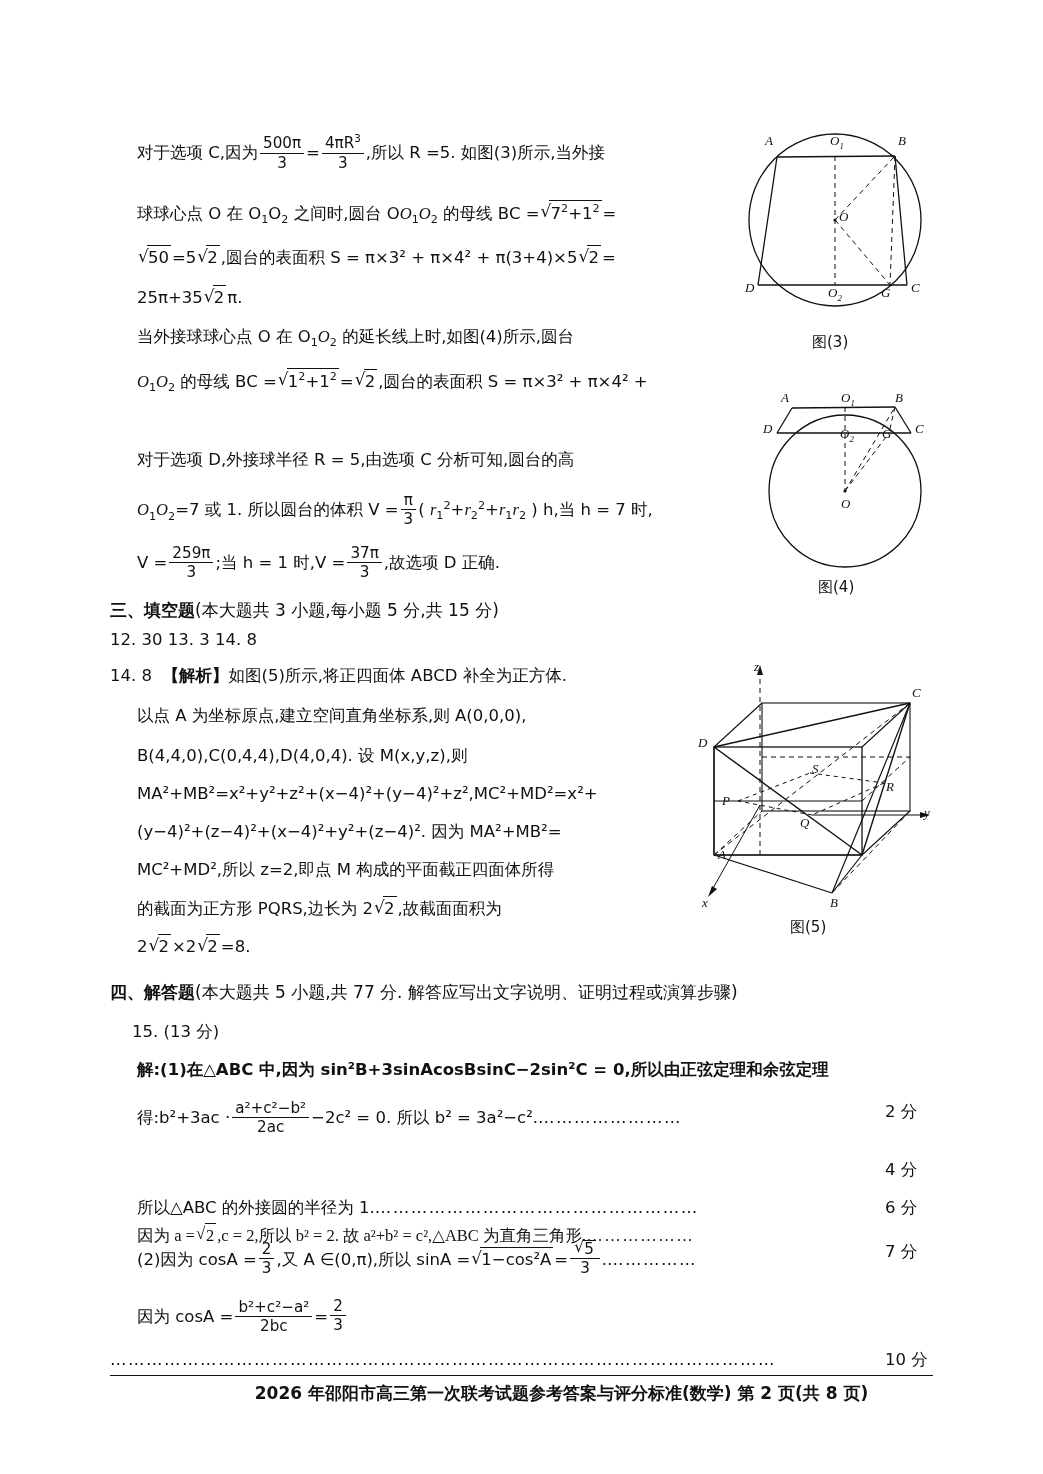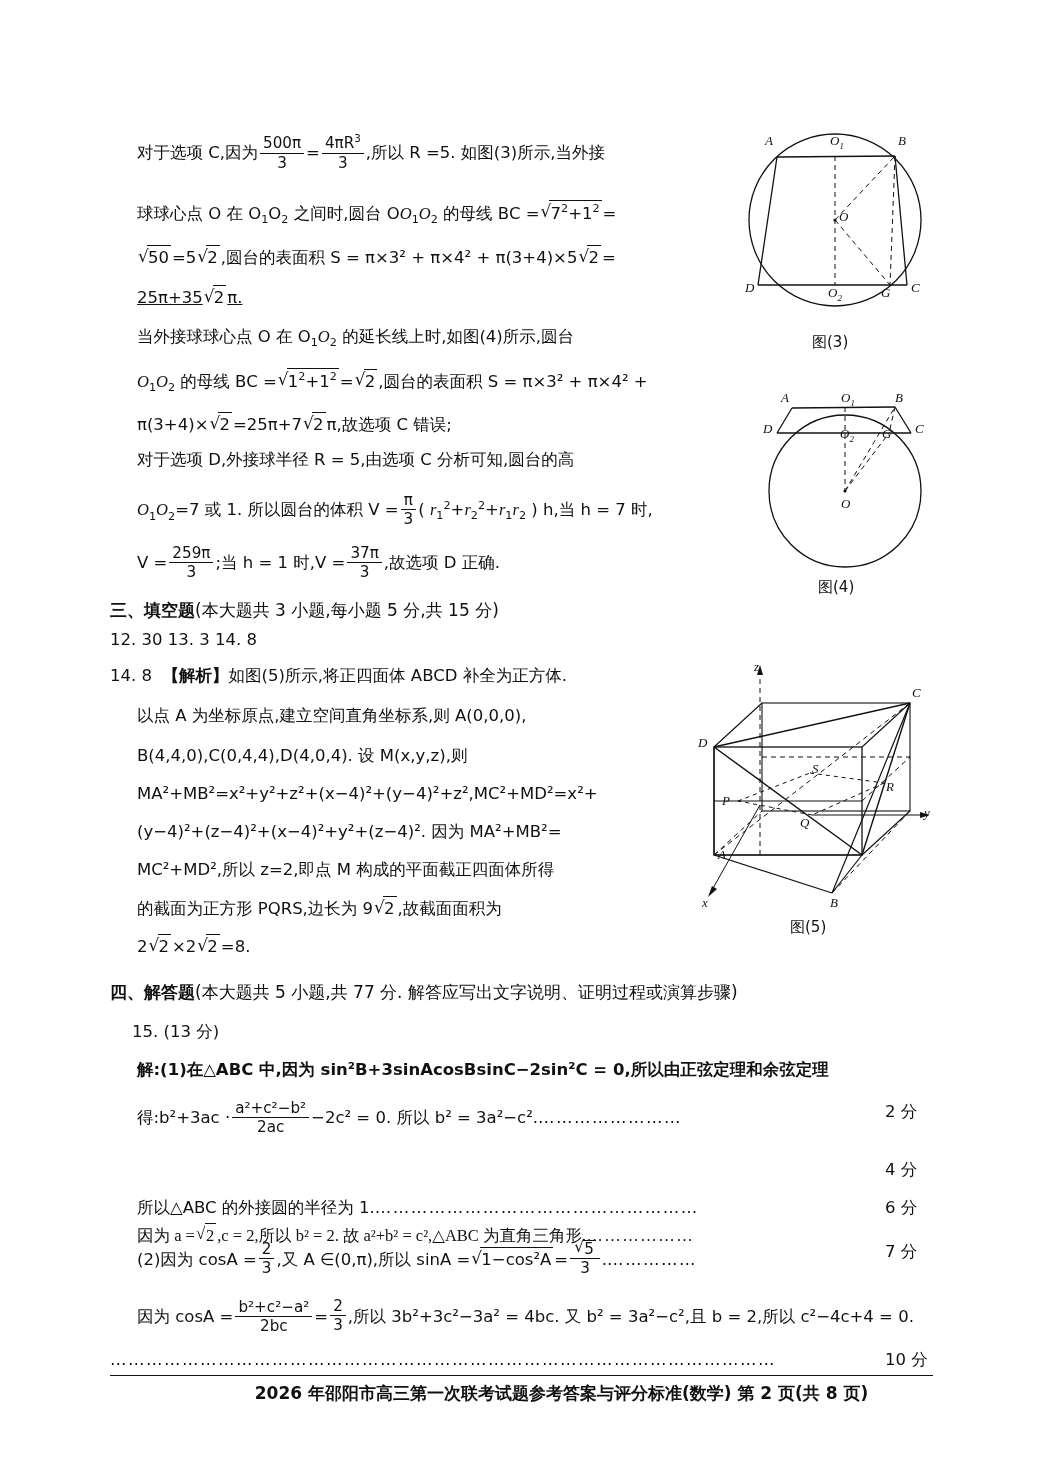--- a/index.html
+++ b/index.html
@@ -62,35 +62,32 @@
   </div>
 
   <div class="blk line cn" style="left:137px;top:200px;">
     <span>球球心点 O 在 O</span><sub>1</sub><span>O</span><sub>2</sub><span> 之间时,圆台 O</span><span class="it">O</span><sub>1</sub><span class="it">O</span><sub>2</sub><span> 的母线 BC =</span><span class="sqrt"><span class="rad">7<sup>2</sup>+1<sup>2</sup></span></span><span>=</span>
   </div>
 
   <div class="blk line cn" style="left:137px;top:245px;">
     <span class="sqrt"><span class="rad">50</span></span><span>=5</span><span class="sqrt"><span class="rad">2</span></span><span>,圆台的表面积 S = π×3² + π×4² + π(3+4)×5</span><span class="sqrt"><span class="rad">2</span></span><span>=</span>
   </div>
 
-  <div class="blk line cn" style="left:137px;top:285px;text-decoration:underline;">
+  <div class="blk line cn" style="left:137px;top:285px;">
     <span>25π+35</span><span class="sqrt"><span class="rad">2</span></span><span>π.</span>
   </div>
 
   <div class="blk line cn" style="left:137px;top:325px;">
     <span>当外接球球心点 O 在 O</span><sub>1</sub><span class="it">O</span><sub>2</sub><span> 的延长线上时,如图(4)所示,圆台</span>
   </div>
 
   <div class="blk line cn" style="left:137px;top:368px;">
     <span class="it">O</span><sub>1</sub><span class="it">O</span><sub>2</sub><span> 的母线 BC =</span><span class="sqrt"><span class="rad">1<sup>2</sup>+1<sup>2</sup></span></span><span>=</span><span class="sqrt"><span class="rad">2</span></span><span>,圆台的表面积 S = π×3² + π×4² +</span>
   </div>
 
-  <div class="blk line cn" style="left:137px;top:412px;">
-    <span>π(3+4)×</span><span class="sqrt"><span class="rad">2</span></span><span>=25π+7</span><span class="sqrt"><span class="rad">2</span></span><span>π,故选项 C 错误;</span>
-  </div>
 
   <div class="blk line cn" style="left:137px;top:448px;">
     <span>对于选项 D,外接球半径 R = 5,由选项 C 分析可知,圆台的高</span>
   </div>
 
   <div class="blk line cn" style="left:137px;top:492px;">
     <span class="it">O</span><sub>1</sub><span class="it">O</span><sub>2</sub><span>=7 或 1. 所以圆台的体积 V =</span><span class="frac big"><span class="num">π</span><span class="den">3</span></span><span>( <span class="it">r</span><sub>1</sub><sup>2</sup>+<span class="it">r</span><sub>2</sub><sup>2</sup>+<span class="it">r</span><sub>1</sub><span class="it">r</span><sub>2</sub></span><span> ) h,当 h = 7 时,</span>
   </div>
 
   <div class="blk line cn" style="left:137px;top:545px;">
@@ -107,21 +104,21 @@
 
   <div class="blk line cn" style="left:110px;top:664px;">
     <span>14. 8</span>&nbsp;&nbsp;<b>【解析】</b><span>如图(5)所示,将正四面体 ABCD 补全为正方体.</span>
   </div>
   <div class="blk line cn" style="left:137px;top:704px;"><span>以点 A 为坐标原点,建立空间直角坐标系,则 A(0,0,0),</span></div>
   <div class="blk line cn" style="left:137px;top:744px;"><span>B(4,4,0),C(0,4,4),D(4,0,4). 设 M(x,y,z),则</span></div>
   <div class="blk line cn" style="left:137px;top:782px;"><span>MA²+MB²=x²+y²+z²+(x−4)²+(y−4)²+z²,MC²+MD²=x²+</span></div>
   <div class="blk line cn" style="left:137px;top:820px;"><span>(y−4)²+(z−4)²+(x−4)²+y²+(z−4)². 因为 MA²+MB²=</span></div>
   <div class="blk line cn" style="left:137px;top:858px;"><span>MC²+MD²,所以 z=2,即点 M 构成的平面截正四面体所得</span></div>
   <div class="blk line cn" style="left:137px;top:896px;">
-    <span>的截面为正方形 PQRS,边长为 9</span><span class="sqrt"><span class="rad">2</span></span><span>,故截面面积为</span>
+    <span>的截面为正方形 PQRS,边长为 2</span><span class="sqrt"><span class="rad">2</span></span><span>,故截面面积为</span>
   </div>
   <div class="blk line cn" style="left:137px;top:934px;">
     <span>2</span><span class="sqrt"><span class="rad">2</span></span><span>×2</span><span class="sqrt"><span class="rad">2</span></span><span>=8.</span>
   </div>
 
   <div class="blk line cn" style="left:110px;top:980px;font-size:17px;">
     <b>四、解答题</b><span>(本大题共 5 小题,共 77 分. 解答应写出文字说明、证明过程或演算步骤)</span>
   </div>
 
   <div class="blk line cn" style="left:110px;top:1020px;margin-left:22px;">
@@ -146,21 +143,21 @@
     <span>所以△ABC 的外接圆的半径为 1.</span><span class="dots">………………………………………………</span>
   </div>
   <div class="blk line cn" style="left:885px;top:1196px;"><span>6 分</span></div>
 
   <div class="blk line cn" style="left:137px;top:1240px;">
     <span>(2)因为 cosA =</span><span class="frac"><span class="num">2</span><span class="den">3</span></span><span>,又 A ∈(0,π),所以 sinA =</span><span class="sqrt"><span class="rad">1−cos²A</span></span><span>=</span><span class="frac"><span class="num"><span class="sqrt"><span class="rad">5</span></span></span><span class="den">3</span></span><span>.</span><span class="dots">……………</span>
   </div>
   <div class="blk line cn" style="left:885px;top:1240px;"><span>7 分</span></div>
 
   <div class="blk line cn" style="left:137px;top:1298px;">
-    <span>因为 cosA =</span><span class="frac big"><span class="num">b²+c²−a²</span><span class="den">2bc</span></span><span>=</span><span class="frac"><span class="num">2</span><span class="den">3</span></span><span>,所以 3b²+3c²−3a² = 4bc. 又 b² = 3a²−c²,且 b = 2,所以 c²−4c+4 = 0.</span>
+    <span>因为 cosA =</span><span class="frac big"><span class="num">b²+c²−a²</span><span class="den">2bc</span></span><span>=</span><span class="frac"><span class="num">2</span><span class="den">3</span></span>
   </div>
 
   <div class="blk line cn" style="left:110px;top:1348px;">
     <span class="dots">…………………………………………………………………………………………………</span>
   </div>
   <div class="blk line cn" style="left:885px;top:1348px;"><span>10 分</span></div>
 
   <div style="position:absolute;left:735px;top:125px;width:200px;height:190px;">
     <svg width="200" height="190" viewBox="0 0 200 190">
       <circle cx="100" cy="95" r="86" fill="none" stroke="#111" stroke-width="1.3"></circle>

